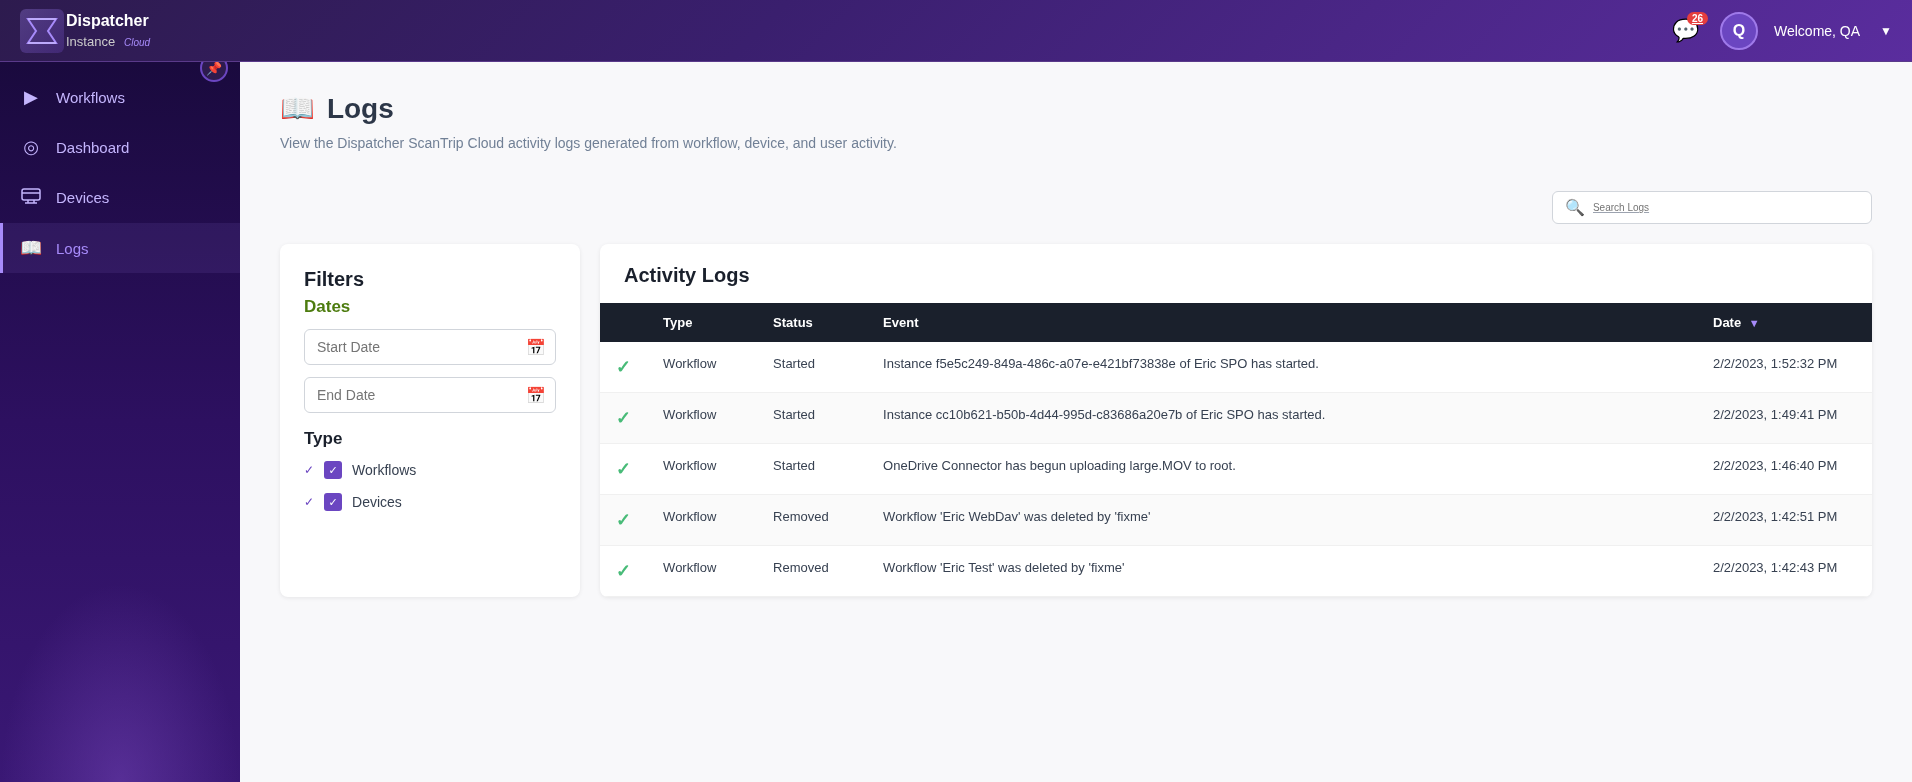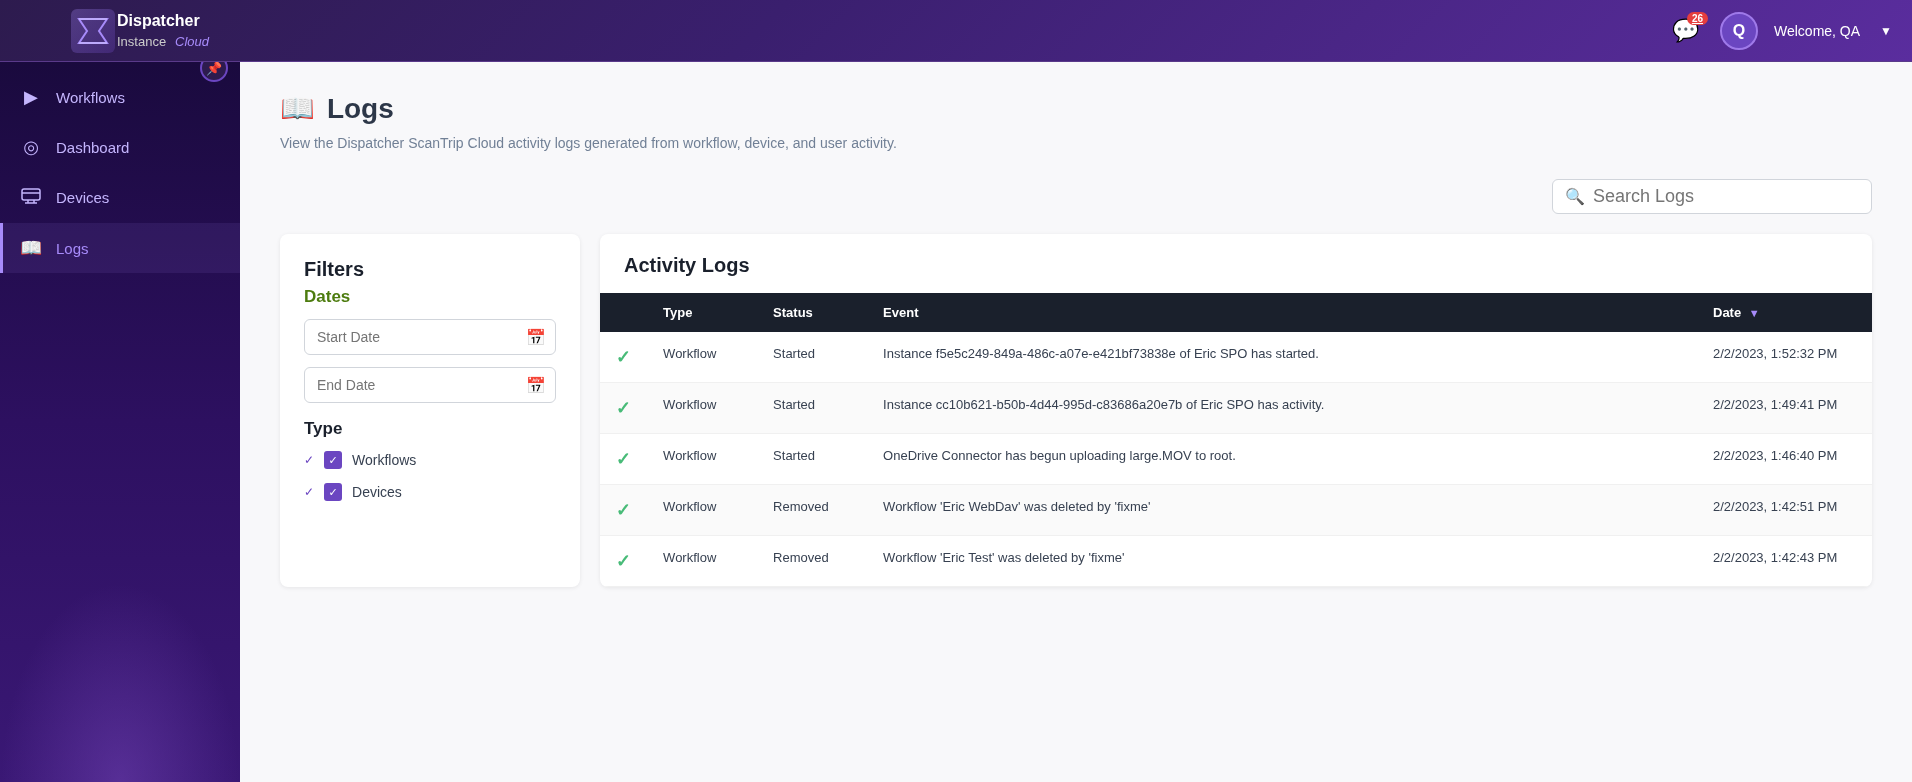--- a/index.html
+++ b/index.html
@@ -14,35 +14,34 @@
       padding: 0 20px;
       flex-shrink: 0;
       border-bottom: 1px solid #5a3a8a;
       position: relative;
     }
     .logo-area {
       display: flex;
       align-items: center;
       gap: 2px;
       width: 240px;
-      justify-content: center;
     }
     .logo-icon {
       width: 44px;
       height: 44px;
     }
     .logo-text {
       display: flex;
       flex-direction: column;
       color: white;
       line-height: 1.2;
     }
     .logo-text .dispatcher { font-size: 16px; font-weight: 600; }
     .logo-text .scantrip { font-size: 13px; color: #ccc; }
-    .logo-text .cloud { font-size: 13px; color: #a78bfa; font-style: italic; }
+    .logo-text .cloud { font-size: 10px; color: #a78bfa; font-style: italic; }
     .header-spacer { flex: 1; }
     .header-right {
       display: flex;
       align-items: center;
       gap: 16px;
     }
     .notification-btn {
       position: relative;
       background: none;
       border: none;
@@ -174,45 +173,46 @@
       display: flex;
       align-items: center;
       gap: 12px;
       margin-bottom: 10px;
     }
     .page-title-icon { font-size: 28px; color: #6b46c1; }
     .page-title { font-size: 28px; font-weight: 700; color: #2d3748; }
     .page-subtitle {
       color: #718096;
       font-size: 14px;
-      margin-bottom: 28px;
+      margin-bottom: 40px;
     }
 
     .search-row {
       display: flex;
       justify-content: flex-end;
       margin-bottom: 20px;
     }
     .search-box {
       display: flex;
       align-items: center;
       border: 1px solid #d1d5db;
       border-radius: 6px;
       background: white;
       padding: 6px 12px;
       width: 320px;
       gap: 8px;
     }
     .search-box input {
       border: none;
       outline: none;
-      font-size: 18px;
+      font-size: 10px;
       color: #9ca3af;
       width: 100%;
       background: transparent;
+      text-decoration: underline;
     }
     .search-icon { color: #9ca3af; font-size: 16px; }
 
     .two-column {
       display: flex;
       gap: 20px;
     }
 
     
     .filters-panel {
@@ -439,21 +439,21 @@
                 <td class="center"><span class="status-check">✓</span></td>
                 <td>Workflow</td>
                 <td>Started</td>
                 <td>Instance f5e5c249-849a-486c-a07e-e421bf73838e of Eric SPO has started.</td>
                 <td>2/2/2023, 1:52:32 PM</td>
               </tr>
               <tr>
                 <td class="center"><span class="status-check">✓</span></td>
                 <td>Workflow</td>
                 <td>Started</td>
-                <td>Instance cc10b621-b50b-4d44-995d-c83686a20e7b of Eric SPO has activity.</td>
+                <td>Instance cc10b621-b50b-4d44-995d-c83686a20e7b of Eric SPO has started.</td>
                 <td>2/2/2023, 1:49:41 PM</td>
               </tr>
               <tr>
                 <td class="center"><span class="status-check">✓</span></td>
                 <td>Workflow</td>
                 <td>Started</td>
                 <td>OneDrive Connector has begun uploading large.MOV to root.</td>
                 <td>2/2/2023, 1:46:40 PM</td>
               </tr>
               <tr>

